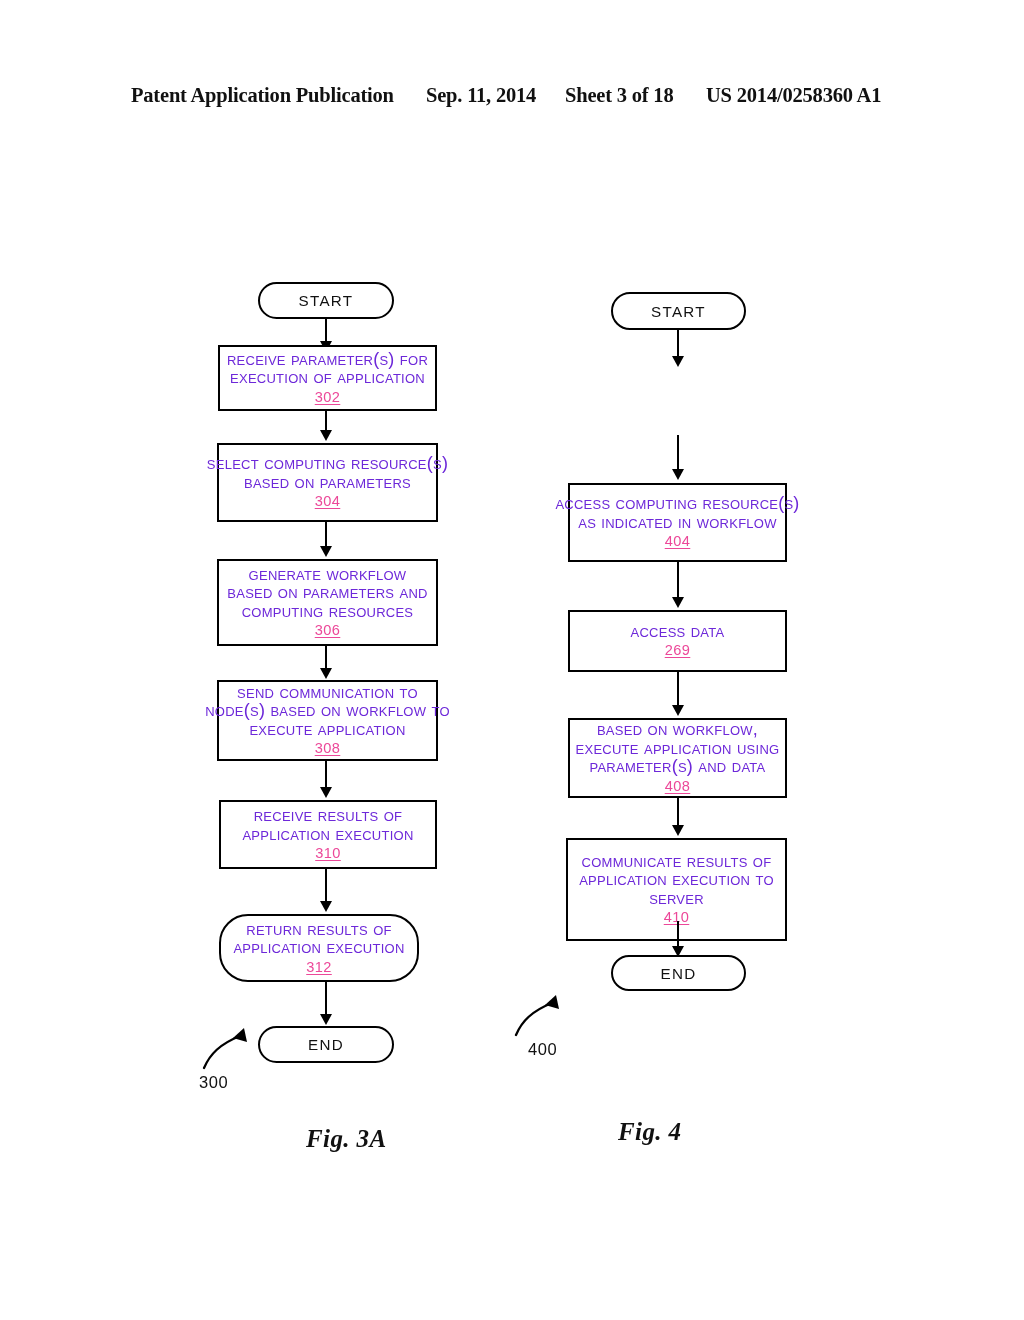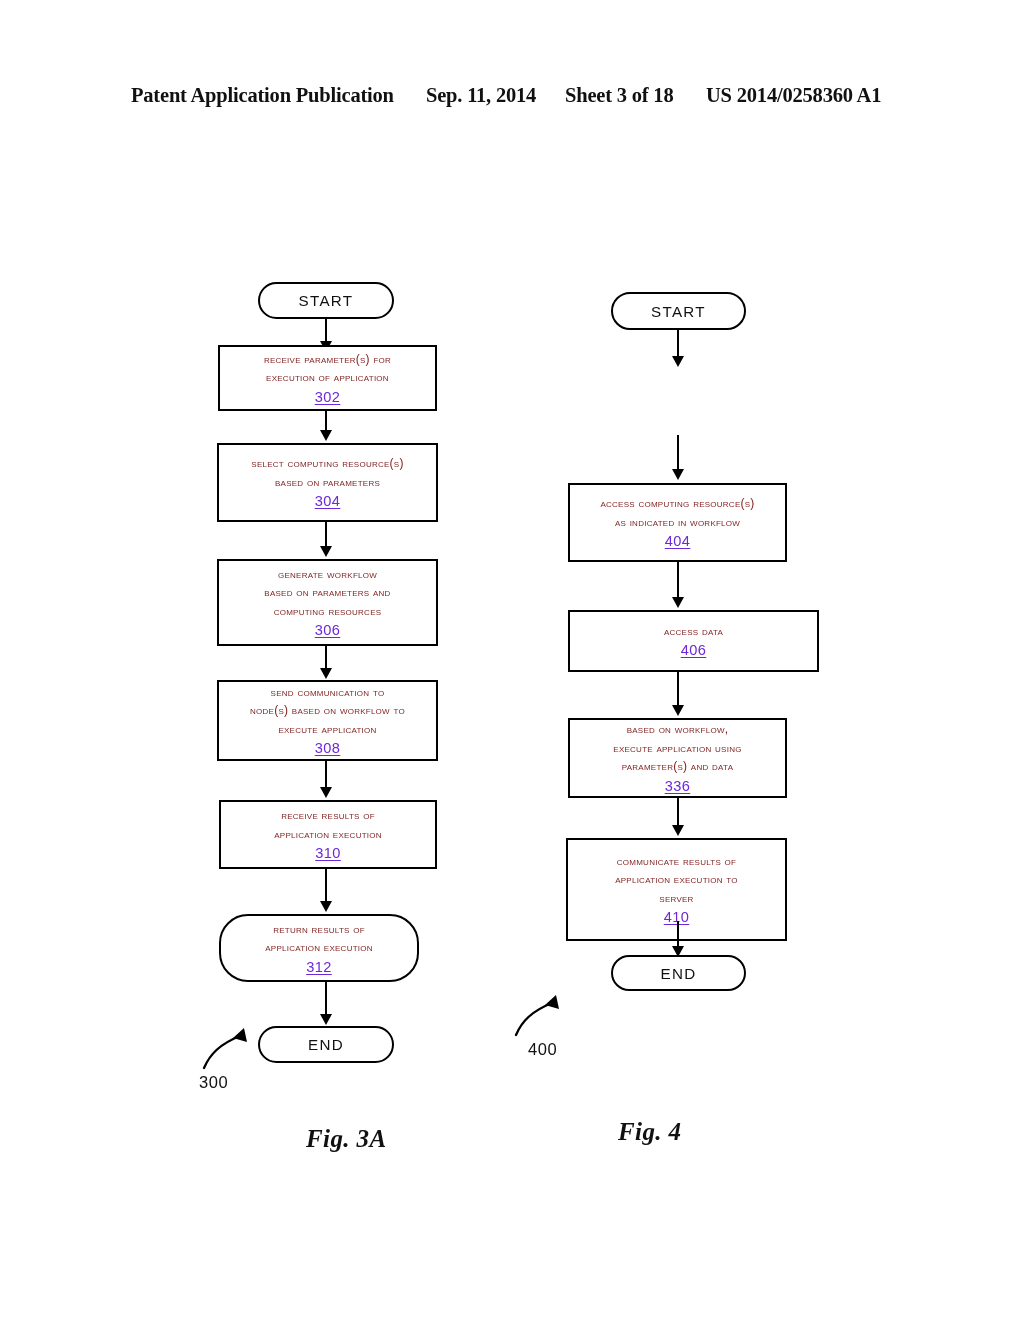--- a/index.html
+++ b/index.html
@@ -55,36 +55,36 @@
     border: 2.2px solid #000000;
     background: #ffffff;
     display: flex;
     flex-direction: column;
     align-items: center;
     justify-content: center;
     text-align: center;
     padding: 2px 4px;
   }
   .node .line {
-    font-size: 12px;
+    font-size: 18px;
     line-height: 18.5px;
     letter-spacing: 0.25px;
     font-variant: small-caps;
     text-transform: lowercase;
     white-space: nowrap;
-    color: #7f1d1d;
+    color: #6d28d9;
   }
   
   .node .ref {
     font-size: 14.6px;
     line-height: 20px;
     letter-spacing: 0.4px;
     text-decoration: underline;
     text-underline-offset: 1.5px;
-    color: #6d28d9;
+    color: #ec4899;
   }
 
   
   .terminal {
     position: absolute;
     box-sizing: border-box;
     border: 2.4px solid #000000;
     border-radius: 999px;
     background: #ffffff;
     display: flex;
@@ -235,33 +235,33 @@
 
   <div class="node" style="left:568px; top:483px; width:219px; height:79px;">
     <div class="line">ACCESS COMPUTING RESOURCE(S)</div>
     <div class="line">AS INDICATED IN WORKFLOW</div>
     <div class="ref">404</div>
   </div>
 
   <div class="connector" style="left:677px; top:562px; height:37px;"></div>
   <div class="arrowhead" style="left:672px; top:597px;"></div>
 
-  <div class="node" style="left:568px; top:610px; width:251px; height:62px;">
+  <div class="node" style="left:568px; top:610px; width:219px; height:62px;">
     <div class="line">ACCESS DATA</div>
-    <div class="ref">406</div>
+    <div class="ref">269</div>
   </div>
 
   <div class="connector" style="left:677px; top:672px; height:35px;"></div>
   <div class="arrowhead" style="left:672px; top:705px;"></div>
 
   <div class="node" style="left:568px; top:718px; width:219px; height:80px;">
     <div class="line">BASED ON WORKFLOW,</div>
     <div class="line">EXECUTE APPLICATION USING</div>
     <div class="line">PARAMETER(S) AND DATA</div>
-    <div class="ref">336</div>
+    <div class="ref">408</div>
   </div>
 
   <div class="connector" style="left:677px; top:798px; height:29px;"></div>
   <div class="arrowhead" style="left:672px; top:825px;"></div>
 
   <div class="node" style="left:566px; top:838px; width:221px; height:103px;">
     <div class="line">COMMUNICATE RESULTS OF</div>
     <div class="line">APPLICATION EXECUTION TO</div>
     <div class="line">SERVER</div>
     <div class="ref">410</div>

